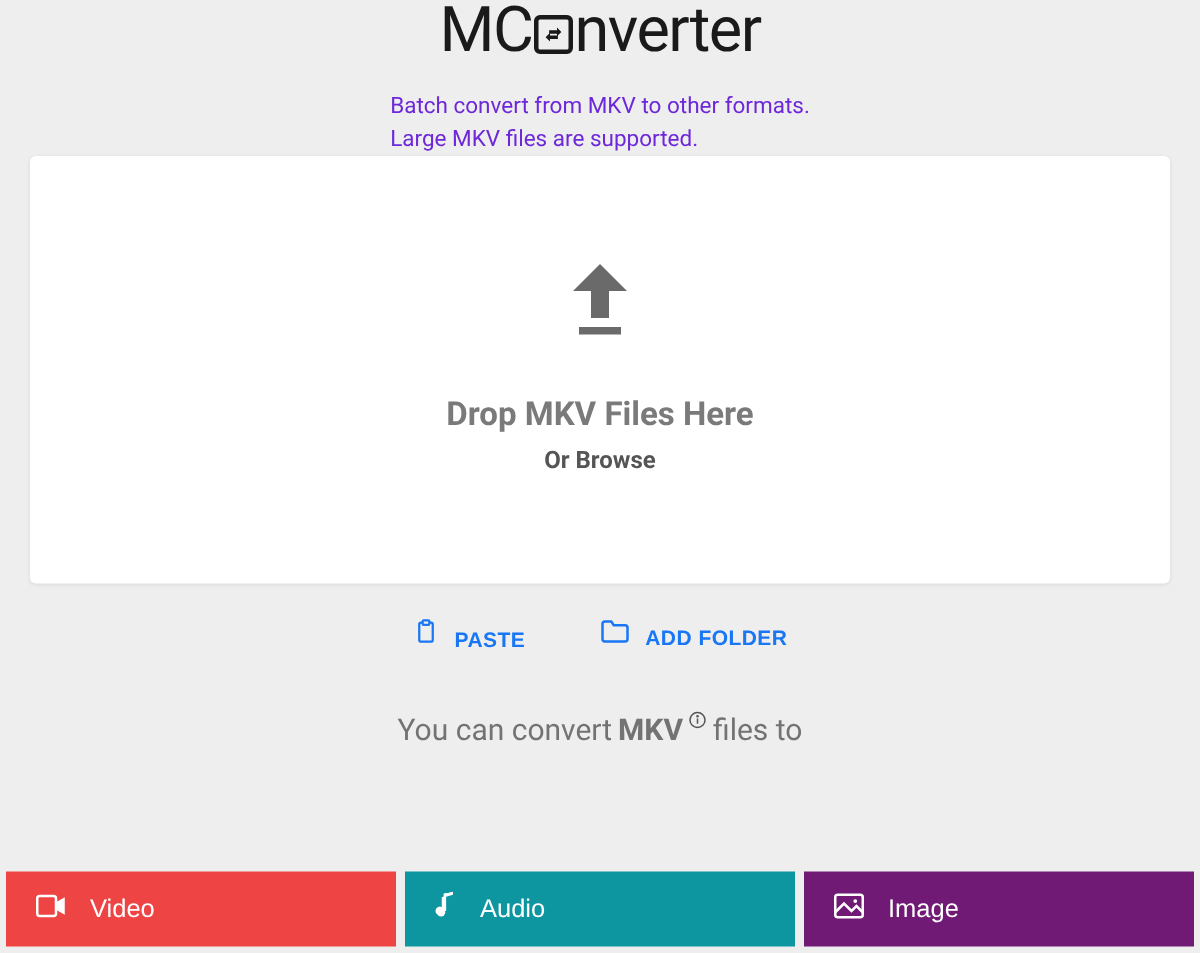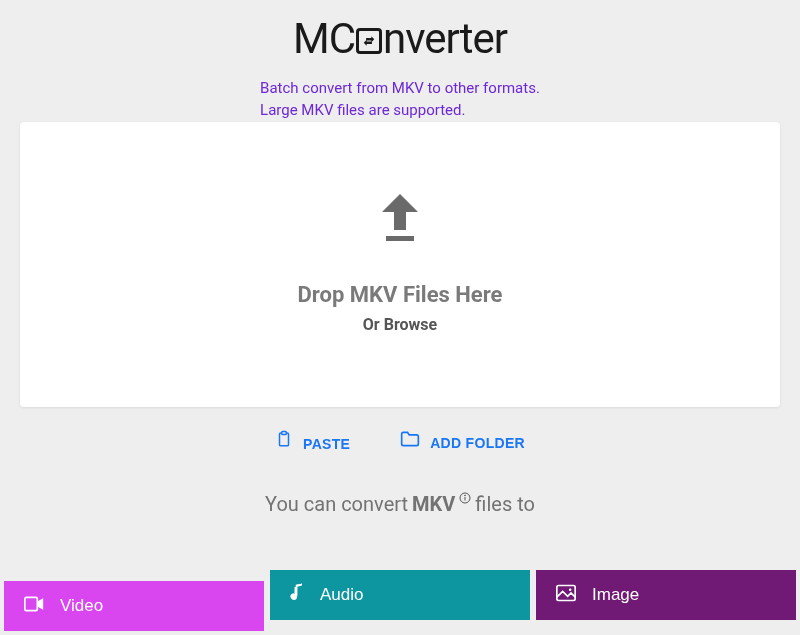--- a/index.html
+++ b/index.html
@@ -11,21 +11,20 @@
       font-family: -apple-system, BlinkMacSystemFont, "Segoe UI", Roboto, Helvetica, Arial, sans-serif;
       background: #eeeeee;
       width: 800px;
       height: 635px;
       overflow: hidden;
     }
     .container {
       display: flex;
       flex-direction: column;
       align-items: center;
-      padding-top: 18px;
     }
     .logo {
       font-size: 42px;
       font-weight: 400;
       color: #1a1a1a;
       letter-spacing: -1px;
       display: flex;
       align-items: center;
       line-height: 1;
     }
@@ -132,21 +131,21 @@
       display: flex;
       align-items: center;
       gap: 16px;
       padding-left: 20px;
       color: #ffffff;
       font-size: 17px;
       font-weight: 500;
       cursor: pointer;
       border: none;
     }
-    .tab-video { background: #d946ef; margin-top: 11px; }
+    .tab-video { background: #ef4444; }
     .tab-audio { background: #0d95a0; }
     .tab-image { background: #701a75; }
     .tab svg { flex-shrink: 0; }
   </style>
 </head>
 <body>
 
 <div class="container">
   <div class="logo">
     <span>MC</span>

